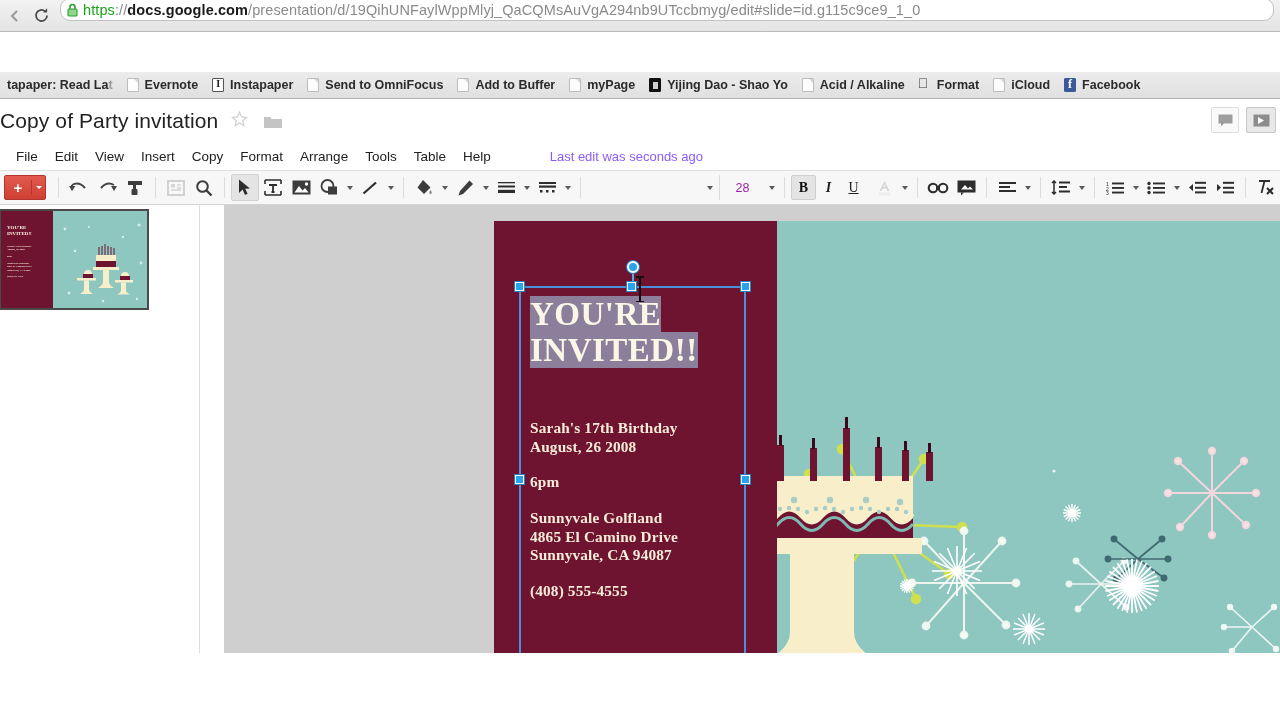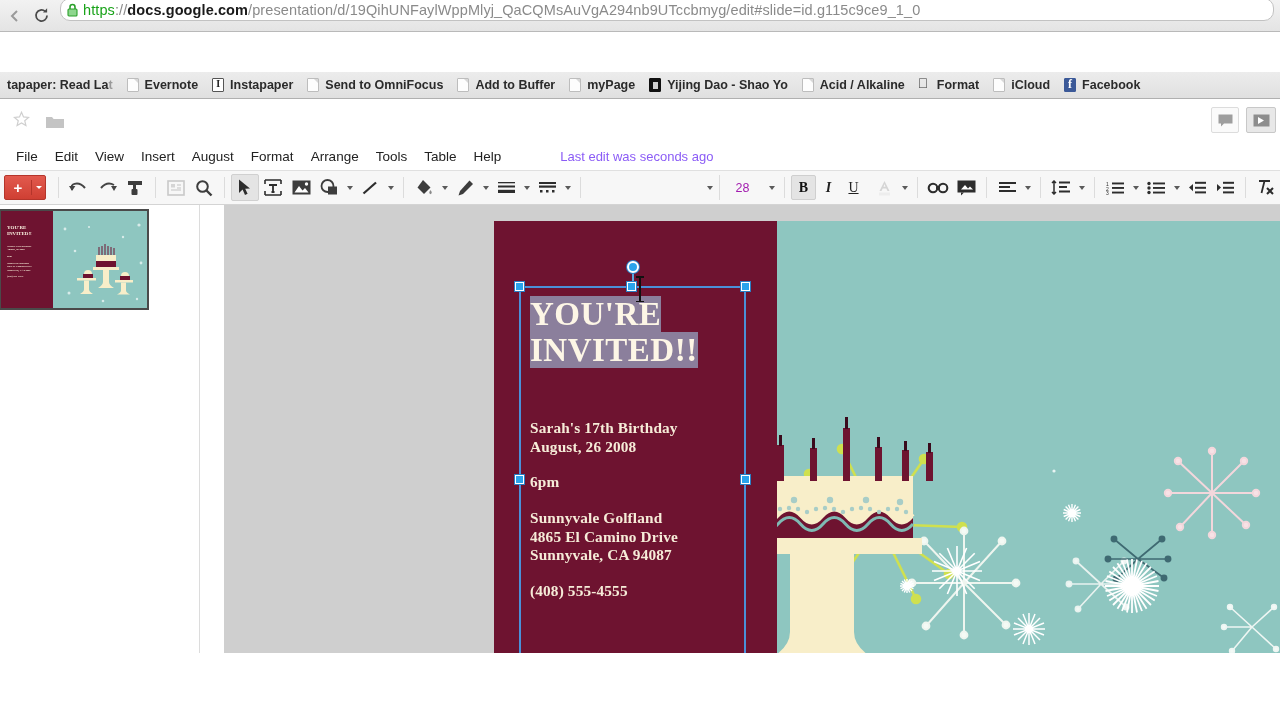--- a/index.html
+++ b/index.html
@@ -426,20 +426,21 @@
       <div class="bm">
         <span class="bm-favicon fb"></span>
         <span class="bm-label">Facebook</span>
       </div>
     </div>
 </div>
 
 <div id="app">
 
   <div class="doc-header">
+    <div class="doc-title">Copy of Party invitation</div>
     <span class="star-icon">
       <svg width="17" height="17" viewBox="0 0 20 20">
           <path d="M10 1.5 L12.4 7 L18.3 7.5 L13.8 11.4 L15.2 17.2 L10 14.1 L4.8 17.2 L6.2 11.4 L1.7 7.5 L7.6 7 Z" fill="none" stroke="#cfcfcf" stroke-width="1.4"></path>
         </svg>
     </span>
     <span class="folder-icon">
       <svg width="18" height="14" viewBox="0 0 18 14">
           <path d="M0 2 h6 l1.6 2 H18 v9 H0 Z" fill="#c4c4c4"></path>
         </svg>
     </span>
@@ -456,21 +457,21 @@
           </svg>
       </div>
     </div>
   </div>
 
   <div class="menubar" id="menubar">
       <span class="menu-item">File</span>
       <span class="menu-item">Edit</span>
       <span class="menu-item">View</span>
       <span class="menu-item">Insert</span>
-      <span class="menu-item">August</span>
+      <span class="menu-item">Copy</span>
       <span class="menu-item">Format</span>
       <span class="menu-item">Arrange</span>
       <span class="menu-item">Tools</span>
       <span class="menu-item">Table</span>
       <span class="menu-item">Help</span>
       <span class="last-edit">Last edit was seconds ago</span>
     </div>
 
   <div class="toolbar">
 

